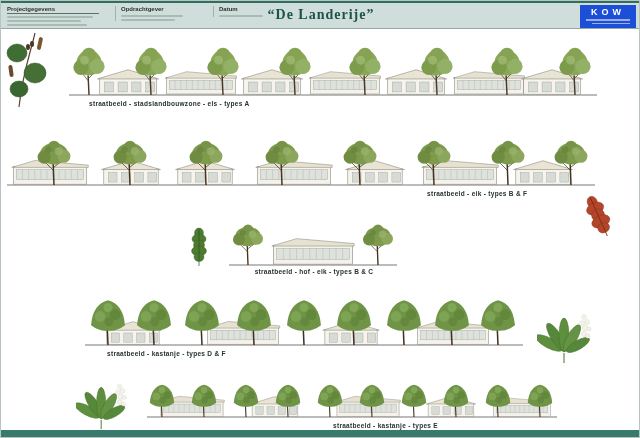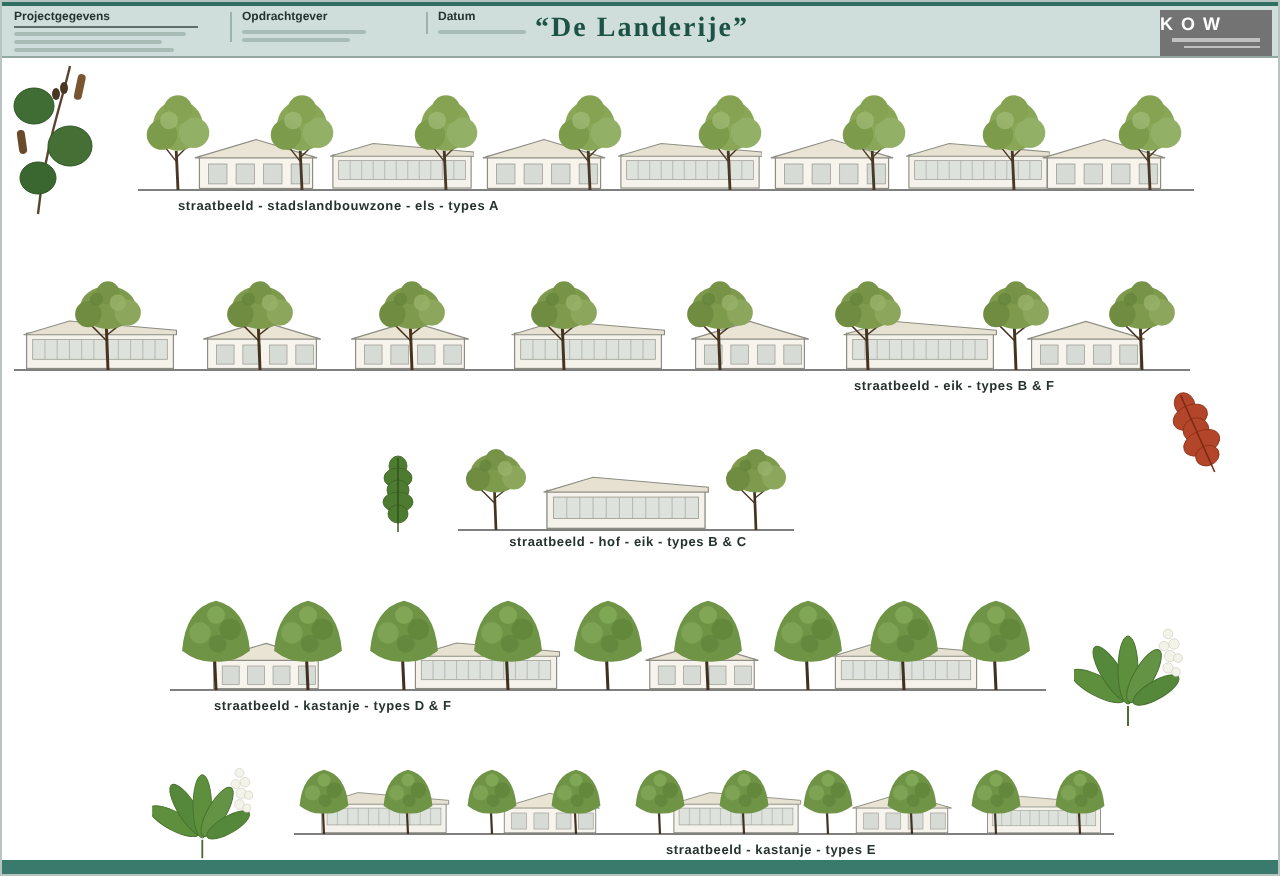--- a/index.html
+++ b/index.html
@@ -16,22 +16,22 @@
   }
   .hdr-col{position:absolute;top:3px;font-size:6px;color:#26322e;}
   .hdr-label{font-weight:bold;font-size:6px;border-bottom:0.5px solid #5c6f69;padding-bottom:1px;}
   .hdr-line{height:2px;background:#a8bcb5;margin-top:2px;border-radius:1px;}
   .title{
     position:absolute;left:50%;top:4px;transform:translateX(-50%);
     font-family:"Liberation Serif", serif;font-weight:bold;font-size:14px;
     color:#1d5246;letter-spacing:1px;white-space:nowrap;
   }
   .logo{
-    position:absolute;right:5px;top:2px;width:56px;height:23px;background:#737373;
-    color:#ffffff;box-sizing:border-box;padding-top:2px;
+    position:absolute;right:5px;top:2px;width:56px;height:23px;background:#1d4ed8;
+    color:#ffffff;text-align:center;box-sizing:border-box;padding-top:2px;
   }
   .logo .logo-letters{font-weight:bold;font-size:9px;letter-spacing:4px;}
   .logo .logo-line{height:1.5px;background:rgba(255,255,255,.55);margin:2px 6px 0 6px;}
   
   .footer{
     position:absolute;left:0;bottom:0;width:640px;height:7px;background:#3a7a6c;
   }
   
   .strip{position:absolute;}
   .caption{

